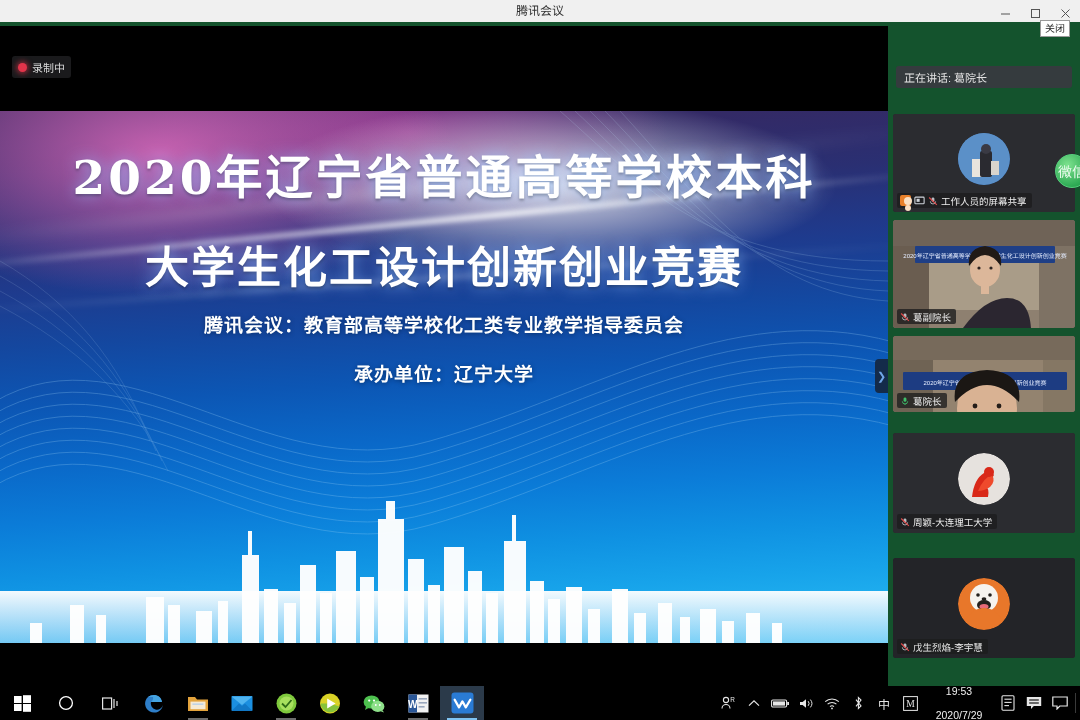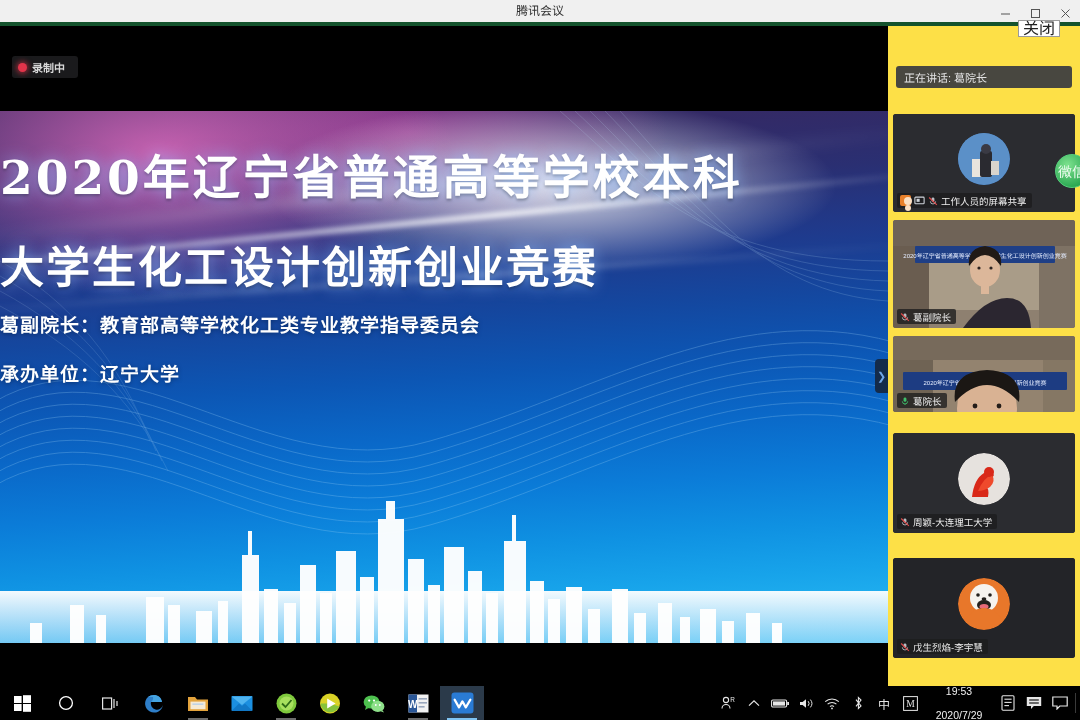--- a/index.html
+++ b/index.html
@@ -11,31 +11,31 @@
 
   
   .titlebar { position:absolute; left:0; top:0; width:1080px; height:26px;
     background:#f0f0f0; border-bottom:4px solid #14532d;
     display:flex; align-items:center; }
   .titlebar .tb-title { position:absolute; left:0; right:0; text-align:center;
     font-size:12px; color:#303030; line-height:26px; }
   .winbtns { position:absolute; right:0; top:0; height:26px; display:flex; }
   .winbtn { width:30px; height:26px; display:flex; align-items:center;
     justify-content:center; font-size:11px; color:#555; }
-  .tooltip { position:absolute; right:20px; top:20px; background:#fff;
-    border:1px solid #9a9a9a; font-size:16px; color:#222;
+  .tooltip { position:absolute; right:10px; top:20px; background:#fff;
+    border:1px solid #9a9a9a; font-size:10px; color:#222;
     padding:1px 4px; line-height:13px; z-index:40; }
 
   
   .stage { position:absolute; left:0; top:26px; width:888px; height:660px;
     background:#000; }
 
   .rec-badge { position:absolute; left:12px; top:30px; height:22px;
     background:#1a1a1c; border-radius:3px; display:flex; align-items:center;
-    gap:5px; padding:0 13px 0 6px; z-index:12;font-weight:bold; }
+    gap:5px; padding:0 6px 0 6px; z-index:12; }
   .rec-dot { width:9px; height:9px; border-radius:50%; background:#e2344a;
     box-shadow:0 0 5px 2px rgba(226,52,74,.55); }
   .rec-text { font-size:11px; color:#d8d8d8; }
 
   
   .share { position:absolute; left:0; top:85px; width:888px; height:532px;
     overflow:hidden; }
   .slide { position:absolute; inset:0;
     background:
       radial-gradient(ellipse 70% 35% at 62% 14%, rgba(255,255,255,.85) 0%, rgba(255,255,255,0) 46%),
@@ -49,21 +49,21 @@
   .beam { position:absolute; left:-6%; top:20%; width:112%; height:6px;
     background:linear-gradient(90deg, rgba(255,255,255,0) 0%,
       rgba(255,255,255,.55) 28%, rgba(255,255,255,.95) 56%,
       rgba(255,255,255,.25) 82%, rgba(255,255,255,0) 100%);
     transform:rotate(-5.5deg); filter:blur(2.5px); opacity:.85; }
   .beam.b2 { top:31%; height:3px; opacity:.45; transform:rotate(-4deg); filter:blur(3px); }
   .beam.b3 { top:13%; height:10px; opacity:.3; transform:rotate(-6.5deg); filter:blur(6px); }
   .swoosh { position:absolute; inset:0; opacity:.55; }
 
   .slide-txt { position:absolute; inset:0; z-index:6;
-    display:flex; flex-direction:column; }
+    display:flex; flex-direction:column; align-items:center; }
   .s-title1 { margin-top:28px; font-size:47px; font-weight:700; color:#fff;
     letter-spacing:3px; text-shadow:0 0 16px rgba(140,190,255,.75),0 2px 3px rgba(0,0,0,.35);
     font-family:"DejaVu Serif","Liberation Serif",serif; white-space:nowrap; }
   .s-title2 { margin-top:24px; font-size:44px; font-weight:700; color:#fff;
     letter-spacing:2px; text-shadow:0 0 16px rgba(140,190,255,.75),0 2px 3px rgba(0,0,0,.35);
     font-family:"DejaVu Serif","Liberation Serif",serif; white-space:nowrap; }
   .s-sub { margin-top:22px; font-size:19px; font-weight:700; color:#fff;
     letter-spacing:1px; text-shadow:0 1px 4px rgba(0,30,70,.6); white-space:nowrap; }
   .s-sub.l2 { margin-top:14px; }
   .s-sub.l3 { }
@@ -81,21 +81,21 @@
     display:flex; align-items:center; gap:5px; padding-left:10px; background:#000; }
   .av-sq { width:15px; height:15px; border-radius:2px; background:#e8802a;
     position:relative; flex:0 0 auto; }
   .av-sq::after { content:""; position:absolute; left:3.5px; top:2px; width:8px; height:8px;
     border-radius:50%; background:#fbe0c4; box-shadow:0 7px 0 -1px #fbe0c4; }
   .mini-ic { width:13px; height:12px; flex:0 0 auto; }
   .banner-name { font-size:12px; color:#e8e8e8; }
 
   
   .rail { position:absolute; left:888px; top:26px; width:192px; height:660px;
-    background:#fde047; }
+    background:#14532d; }
   .speaking { position:absolute; left:8px; top:40px; width:176px; height:22px;
     background:rgba(56,58,64,.92); border-radius:3px;
     display:flex; align-items:center; padding:0 8px; z-index:9; }
   .speaking span { font-size:11px; color:#e2e2e2; }
 
   .tile { position:absolute; left:5px; width:182px; background:#26272b;
     border-radius:3px; overflow:hidden; }
   .tile .vid { position:absolute; inset:0; }
   .tile .lbl { position:absolute; left:4px; bottom:4px; height:15px;
     background:rgba(28,28,30,.78); border-radius:2px; display:flex;
@@ -238,21 +238,21 @@
             <rect x="722" y="128" width="12" height="22"></rect>
             <rect x="746" y="120" width="14" height="30"></rect>
             <rect x="772" y="130" width="10" height="20"></rect>
             <rect x="30" y="130" width="12" height="20"></rect>
           </g>
         </svg>
 
         <div class="slide-txt">
           <div class="s-title1">2020年辽宁省普通高等学校本科</div>
           <div class="s-title2">大学生化工设计创新创业竞赛</div>
-          <div class="s-sub l2">葛副院长：教育部高等学校化工类专业教学指导委员会</div>
+          <div class="s-sub l2">腾讯会议：教育部高等学校化工类专业教学指导委员会</div>
           <div class="s-sub l3">承办单位：辽宁大学</div>
         </div>
       </div>
 
       <div class="collapse-btn">❯</div>
     </div>
 
     <div class="share-banner">
       <div class="av-sq"></div>
       <svg class="mini-ic" viewBox="0 0 14 13">

